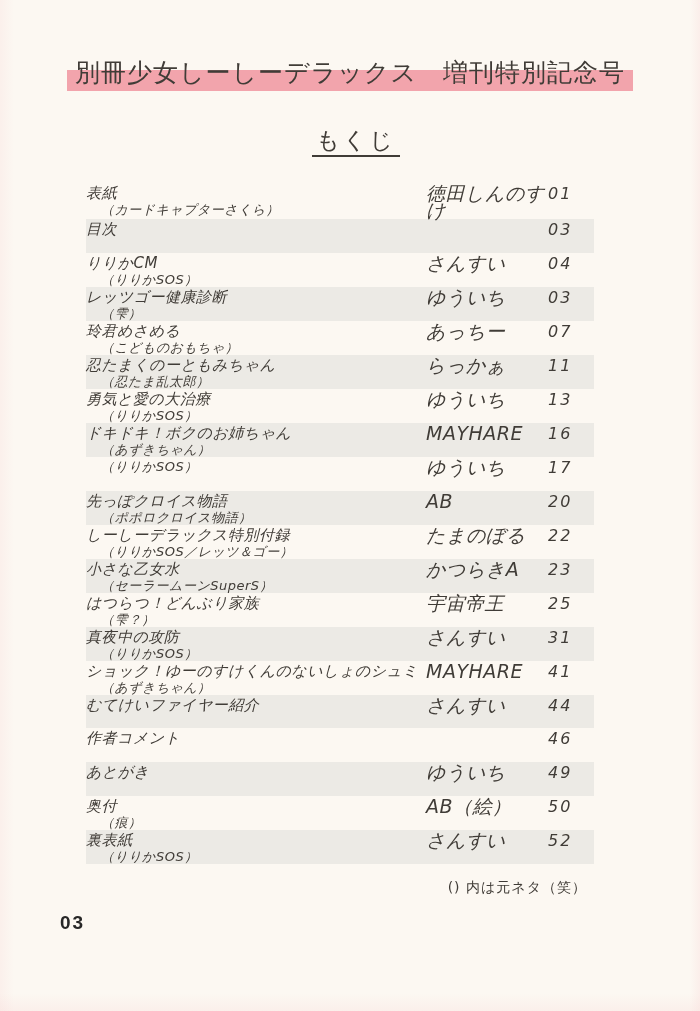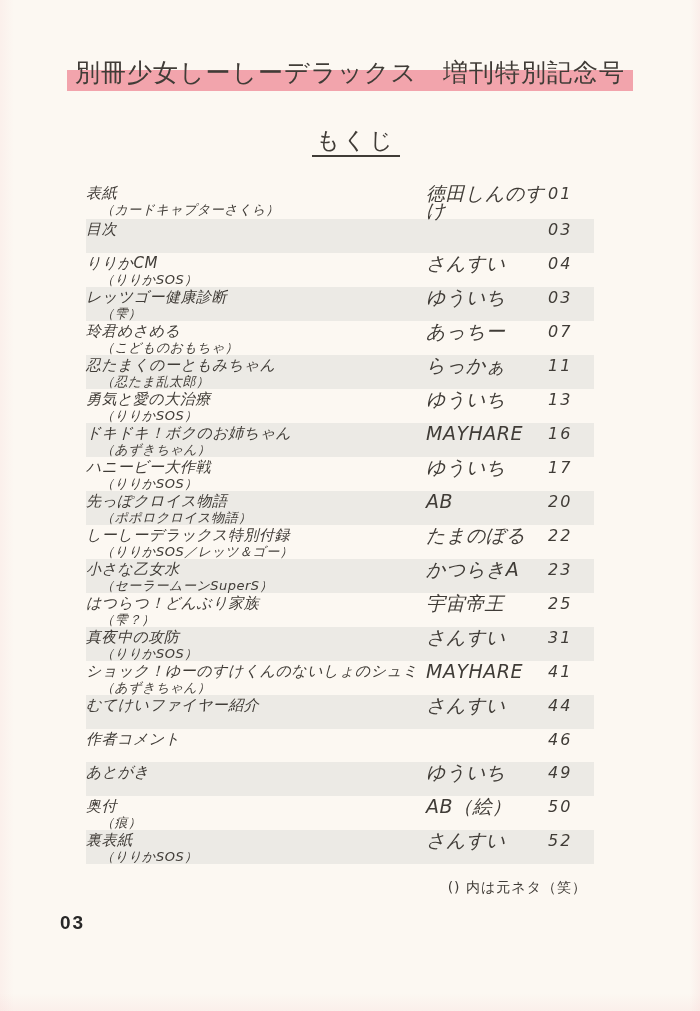--- a/index.html
+++ b/index.html
@@ -153,21 +153,20 @@
     <div>
       <div class="entry-title">ドキドキ！ボクのお姉ちゃん</div>
       <div class="entry-source">（あずきちゃん）</div>
     </div>
     <div class="entry-author">MAYHARE</div>
     <div class="entry-page">16</div>
   </div>
 
   <div class="toc-row">
     <div>
-      <div class="entry-title">ハニービー大作戦</div>
       <div class="entry-source">（りりかSOS）</div>
     </div>
     <div class="entry-author">ゆういち</div>
     <div class="entry-page">17</div>
   </div>
 
   <div class="toc-row">
     <div>
       <div class="entry-title">先っぽクロイス物語</div>
       <div class="entry-source">（ポポロクロイス物語）</div>

